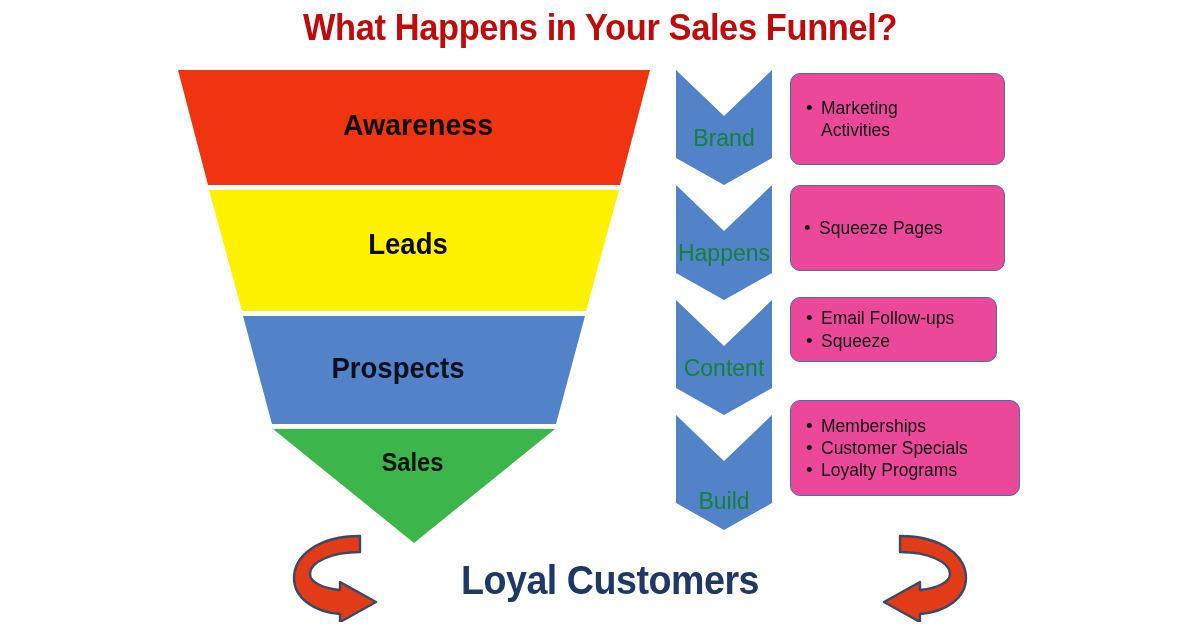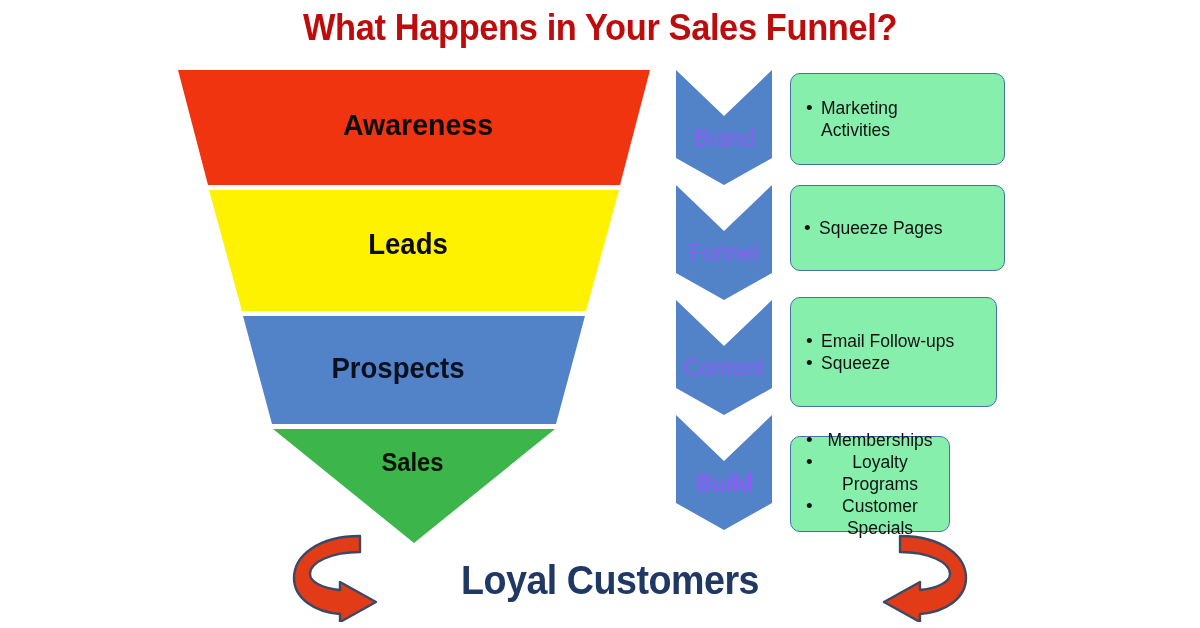--- a/index.html
+++ b/index.html
@@ -36,31 +36,31 @@
   .fl-leads    {left:228px;top:228px;width:360px;font-size:29px;}
   .fl-prospects{left:228px;top:352px;width:340px;font-size:29px;color:#0b1020;}
   .fl-sales    {left:300px;top:448px;width:225px;font-size:25px;color:#061006;}
 
   
   .chev-col{position:absolute;left:676px;top:0;width:100px;height:628px;}
   .chev{position:absolute;left:0;width:96px;height:115px;}
   .chev svg{position:absolute;left:0;top:0;}
   .chev-txt{
     position:absolute;left:-8px;width:112px;
-    text-align:center;color:#8b5cf6;
+    text-align:center;color:#15803d;
     font-size:23px;font-weight:400;
     white-space:nowrap;
   }
 
   
   .box{
     position:absolute;left:790px;
     border:1.6px solid #4472A8;
     border-radius:10px;
-    background:#86efac;
+    background:#ec4899;
     box-sizing:border-box;
     display:flex;flex-direction:column;justify-content:center;
     padding:4px 10px 4px 14px;
   }
   .box ul{margin:0;padding:0;list-style:none;}
   .box li{
     position:relative;
     padding-left:16px;
     font-size:17.5px;
     line-height:1.26;
@@ -117,64 +117,64 @@
       <svg width="96" height="115" viewBox="0 0 96 115">
         <polygon points="0,0 48,46 96,0 96,88 48,115 0,88" fill="#5282C8"></polygon>
       </svg>
       <div class="chev-txt" style="top:55px;">Brand</div>
     </div>
 
     <div class="chev" style="top:185px;">
       <svg width="96" height="115" viewBox="0 0 96 115">
         <polygon points="0,0 48,46 96,0 96,88 48,115 0,88" fill="#5282C8"></polygon>
       </svg>
-      <div class="chev-txt" style="top:55px;">Funnel</div>
+      <div class="chev-txt" style="top:55px;">Happens</div>
     </div>
 
     <div class="chev" style="top:300px;">
       <svg width="96" height="115" viewBox="0 0 96 115">
         <polygon points="0,0 48,46 96,0 96,88 48,115 0,88" fill="#5282C8"></polygon>
       </svg>
       <div class="chev-txt" style="top:55px;">Content</div>
     </div>
 
     <div class="chev" style="top:415px;">
       <svg width="96" height="115" viewBox="0 0 96 115">
         <polygon points="0,0 48,46 96,0 96,88 48,115 0,88" fill="#5282C8"></polygon>
       </svg>
-      <div class="chev-txt" style="top:55px;font-weight:bold;">Build</div>
+      <div class="chev-txt" style="top:73px;">Build</div>
     </div>
 
   </div>
 
   <div class="box" style="top:73px;width:215px;height:92px;">
     <ul>
       <li>Marketing
 Activities</li>
     </ul>
   </div>
 
   <div class="box" style="top:185px;width:215px;height:86px;padding-left:12px;">
     <ul>
       <li>Squeeze Pages</li>
     </ul>
   </div>
 
-  <div class="box" style="top:297px;width:207px;height:110px;">
+  <div class="box" style="top:297px;width:207px;height:65px;">
     <ul>
       <li>Email Follow-ups</li>
       <li>Squeeze</li>
     </ul>
   </div>
 
-  <div class="box" style="top:436px;width:160px;height:96px;text-align:center;">
+  <div class="box" style="top:400px;width:230px;height:96px;">
     <ul>
       <li>Memberships</li>
+      <li>Customer Specials</li>
       <li>Loyalty Programs</li>
-      <li>Customer Specials</li>
     </ul>
   </div>
 
   <div class="arrow" style="left:288px;top:528px;">
     <svg width="92" height="94" viewBox="0 0 92 94">
       <path d="M72,8
                C30,8 6,28 6,50
                C6,70 26,84 52,86
                L52,94 L88,74 L52,54 L52,62
                C34,60 22,54 22,46

